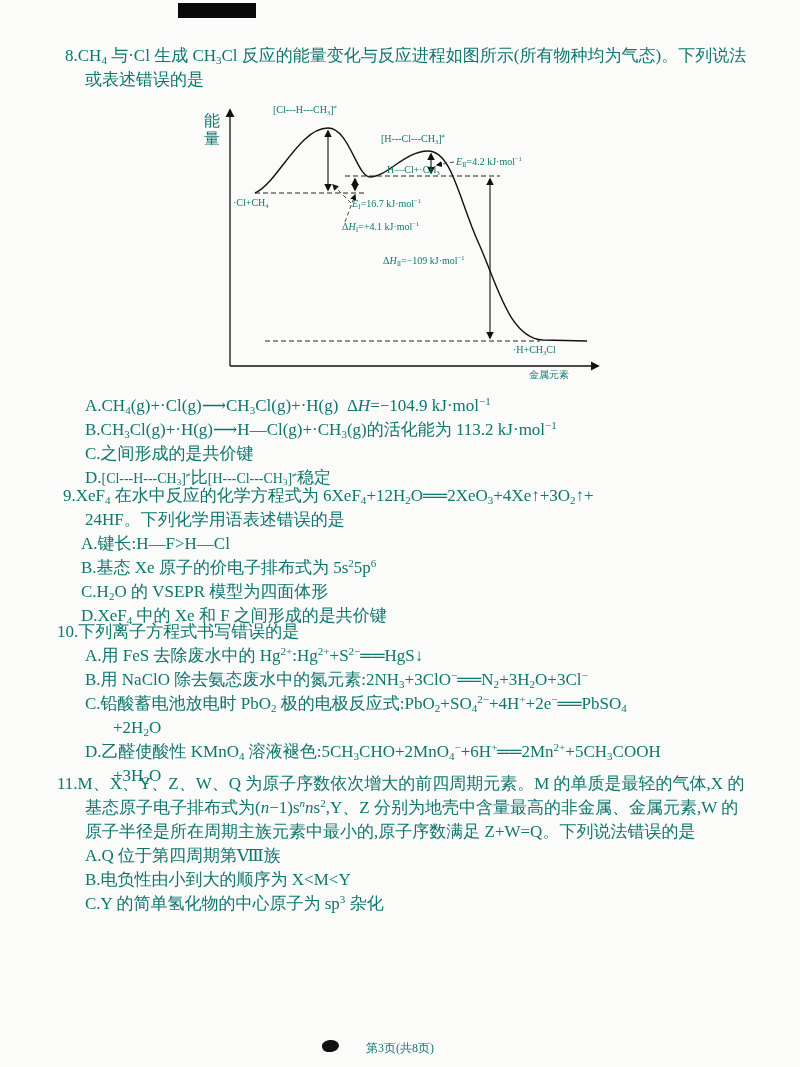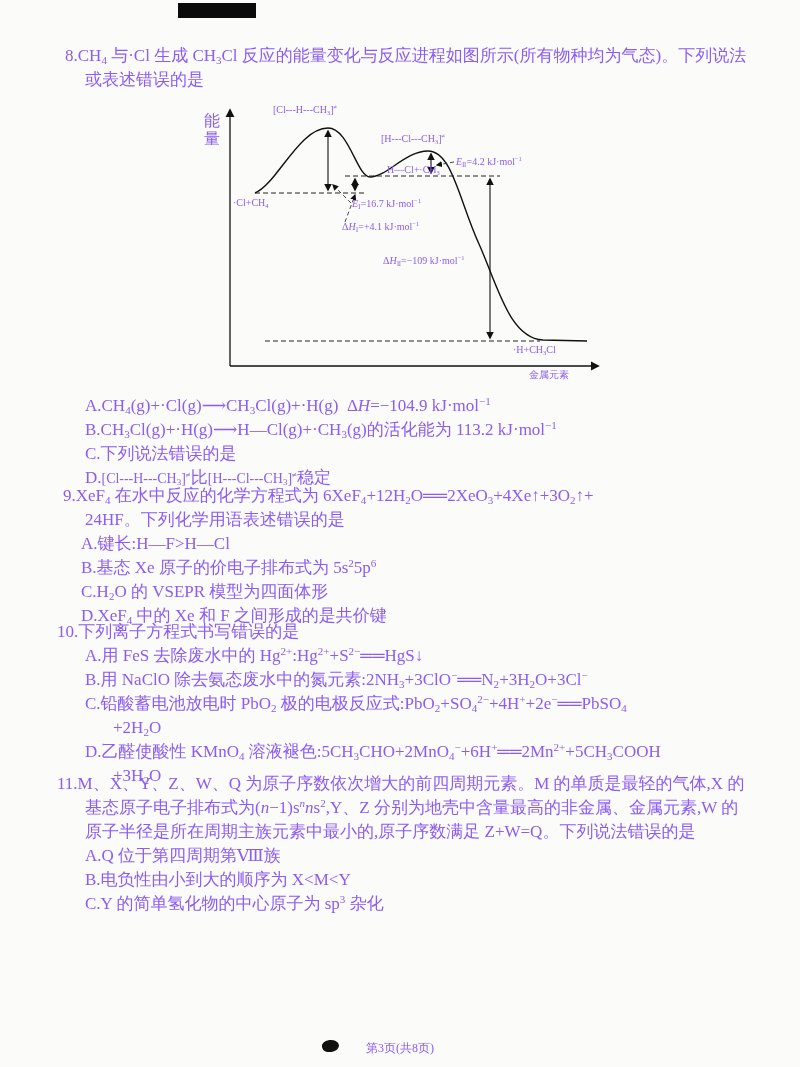--- a/index.html
+++ b/index.html
@@ -1,21 +1,21 @@
 <!DOCTYPE html>
 <html><head>
 <meta charset="utf-8">
 <style>
   html,body{margin:0;padding:0;}
   .page{
     position:relative;
     width:800px;height:1067px;
     background:#fbfbf9;
     font-family:"Liberation Serif","DejaVu Serif",serif;
-    color:#8b5cf6;
+    color:#0f766e;
     overflow:hidden;
   }
   .q{position:absolute;font-size:17px;line-height:24px;}
   .q p{margin:0;}
   .hang.h20{padding-left:20px;text-indent:-20px;}
   .hang.h22{padding-left:22px;text-indent:-22px;}
   .hang.h28{padding-left:28px;text-indent:-28px;}
   .opts p{padding-left:28px;text-indent:-28px;margin:0;}
   sub{font-size:0.65em;vertical-align:-0.25em;line-height:0;}
   sup{font-size:0.65em;vertical-align:0.55em;line-height:0;}
@@ -92,21 +92,21 @@
       <div class="dlbl" style="left:157px;top:102px;"><i>E</i><sub>Ⅰ</sub>=16.7 kJ·mol<sup>−1</sup></div>
       <div class="dlbl" style="left:147px;top:125px;">Δ<i>H</i><sub>Ⅰ</sub>=+4.1 kJ·mol<sup>−1</sup></div>
       <div class="dlbl" style="left:188px;top:159px;">Δ<i>H</i><sub>Ⅱ</sub>=−109 kJ·mol<sup>−1</sup></div>
       <div class="dlbl" style="left:38px;top:101px;">·Cl+CH<sub>4</sub></div>
       <div class="dlbl" style="left:318px;top:248px;">·H+CH<sub>3</sub>Cl</div>
     </div>
 
     <div class="opts" style="margin-left:20px;">
       <p>A.CH<sub>4</sub>(g)+·Cl(g)⟶CH<sub>3</sub>Cl(g)+·H(g)&nbsp;&nbsp;Δ<i>H</i>=−104.9 kJ·mol<sup>−1</sup></p>
       <p>B.CH<sub>3</sub>Cl(g)+·H(g)⟶H—Cl(g)+·CH<sub>3</sub>(g)的活化能为 113.2 kJ·mol<sup>−1</sup></p>
-      <p>C.下列说法错误的是</p>
+      <p>C.之间形成的是共价键</p>
       <p>D.<small>[Cl---H---CH<sub>3</sub>]<sup>≠</sup></small>比<small>[H---Cl---CH<sub>3</sub>]<sup>≠</sup></small>稳定</p>
     </div>
   </section>
 
   <section class="q" style="left:63px;top:484px;right:45px;">
     <p class="hang h22">9.XeF<sub>4</sub> 在水中反应的化学方程式为 6XeF<sub>4</sub>+12H<sub>2</sub>O══2XeO<sub>3</sub>+4Xe↑+3O<sub>2</sub>↑+<br>24HF。下列化学用语表述错误的是</p>
     <div class="opts" style="margin-left:18px;">
       <p>A.键长:H—F&gt;H—Cl</p>
       <p>B.基态 Xe 原子的价电子排布式为 5s<sup>2</sup>5p<sup>6</sup></p>
       <p>C.H<sub>2</sub>O 的 VSEPR 模型为四面体形</p>

